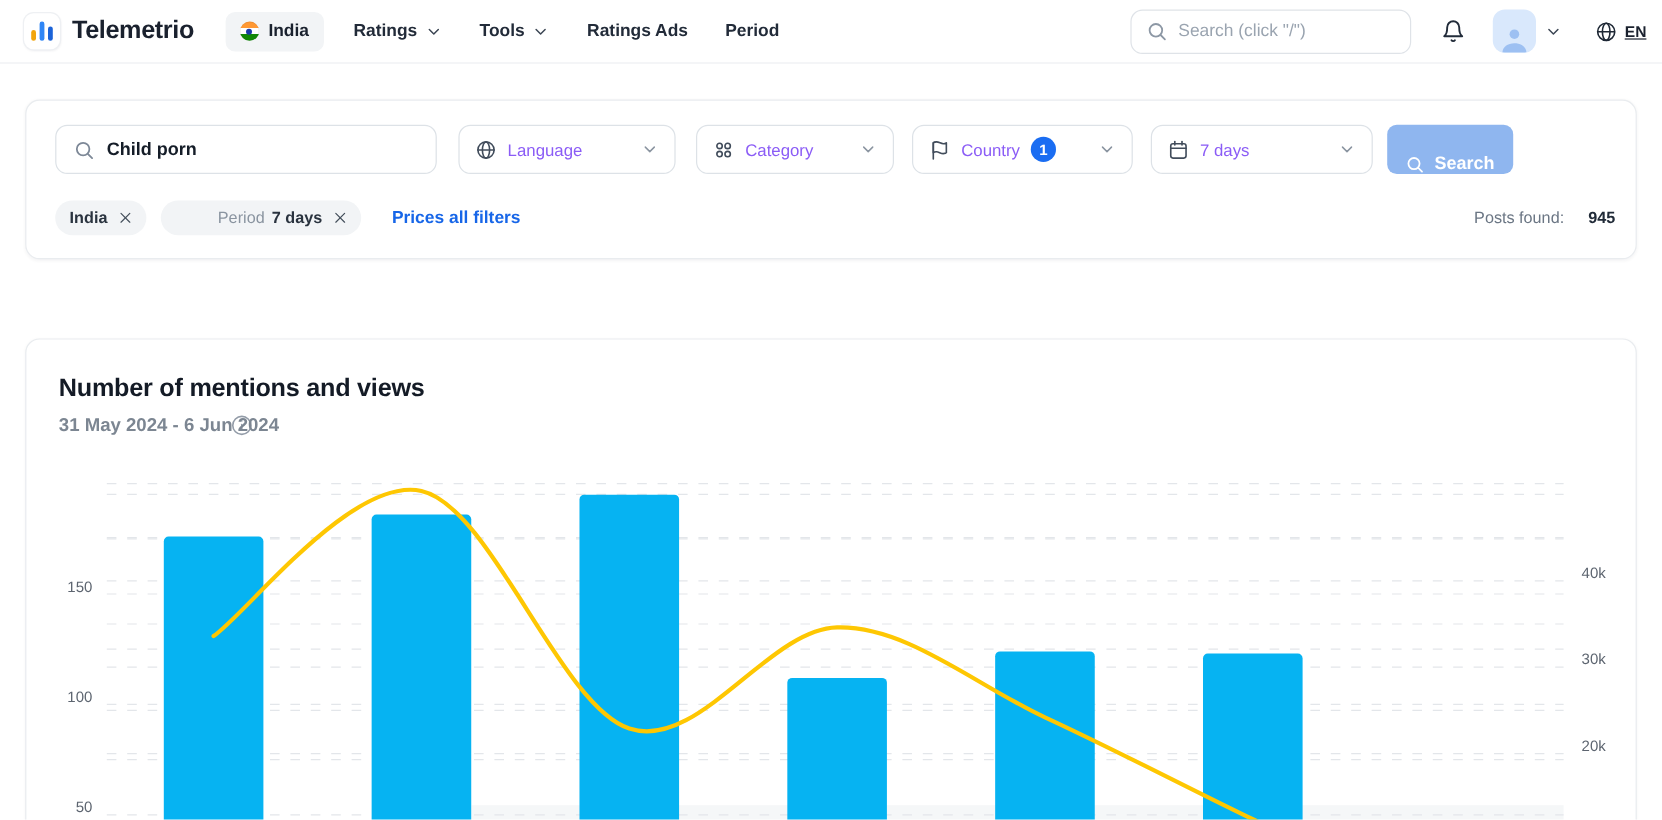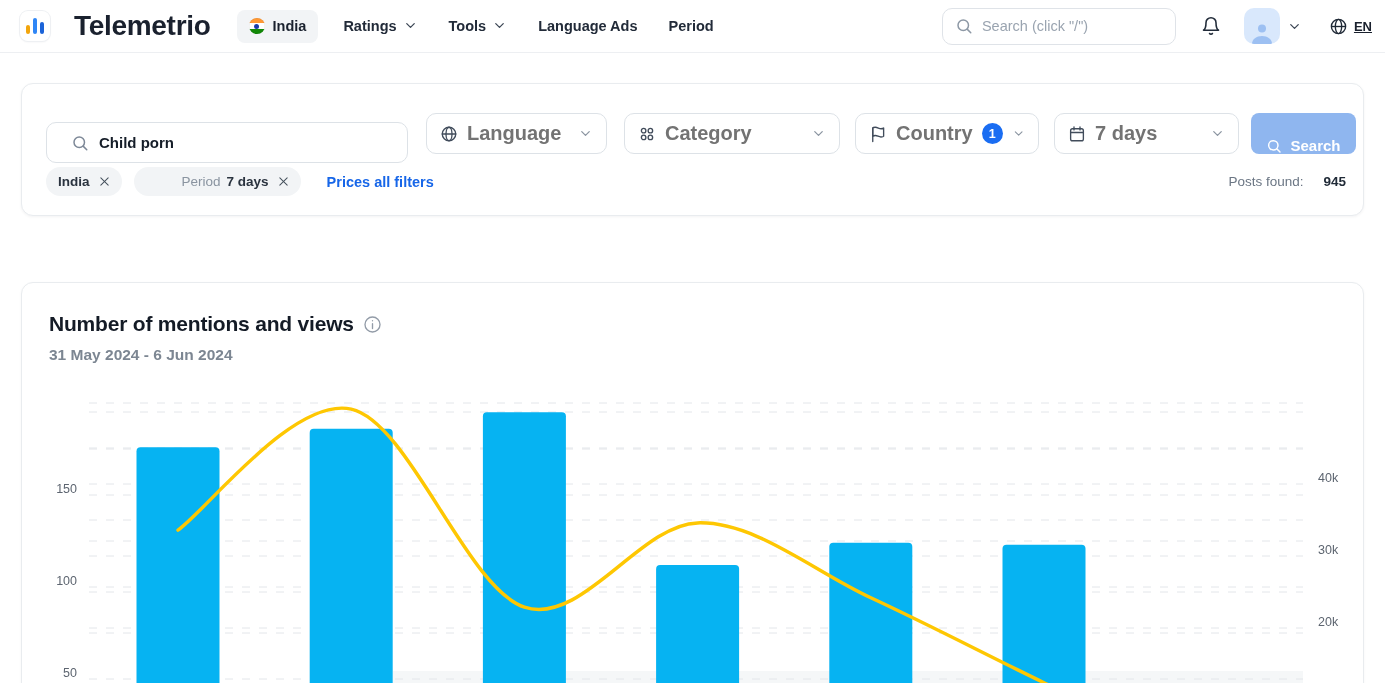--- a/index.html
+++ b/index.html
@@ -10,77 +10,77 @@
   
   .header { position:absolute; top:0; left:0; width:100%; height:53px; background:#fff;
     border-bottom:1px solid #edeff2; display:flex; align-items:center; padding:0 13px 0 20px; z-index:5; }
   .logo-box { width:30px; height:30px; border-radius:8px; background:#fff;
     box-shadow:0 0 0 1px #eef0f3, 0 1px 2px rgba(20,30,50,.08);
     display:flex; align-items:flex-end; justify-content:center; gap:3px; padding-bottom:7px; flex:none; }
   .lb { width:4px; border-radius:2px; }
   .lb1 { height:9px;  background:#f2a50c; }
   .lb2 { height:16px; background:#2f86f6; }
   .lb3 { height:12px; background:#1b63d8; }
-  .brand { font-size:28px; font-weight:700; letter-spacing:-.3px; margin-left:24px; color:#1a212e; }
+  .brand { font-size:21px; font-weight:700; letter-spacing:-.3px; margin-left:10px; color:#1a212e; }
   .geo-pill { margin-left:26px; height:33px; background:#f2f4f6; border-radius:8px;
     display:flex; align-items:center; gap:8px; padding:0 12px; font-size:14.5px; font-weight:700; color:#1a212e; cursor:pointer; }
   .india-flag { width:16px; height:16px; border-radius:50%; position:relative; flex:none;
     background:linear-gradient(180deg,#ff9833 0 34%,#ffffff 34% 66%,#128807 66%); box-shadow:inset 0 0 0 .5px rgba(0,0,0,.08); }
   .india-flag::after { content:""; position:absolute; left:50%; top:50%; width:5px; height:5px; margin:-2.5px 0 0 -2.5px;
     border-radius:50%; background:#1a3aa8; }
   .nav { display:flex; align-items:center; gap:31px; margin-left:25px; }
-  .nav-item { display:flex; align-items:flex-start; gap:6px; font-size:14.5px; font-weight:700; color:#222b39; cursor:pointer; }
+  .nav-item { display:flex; align-items:flex-end; gap:6px; font-size:14.5px; font-weight:700; color:#222b39; cursor:pointer; }
   .chev { width:15px; height:15px; stroke:#3c4654; stroke-width:2; fill:none; stroke-linecap:round; stroke-linejoin:round; }
   .hdr-right { margin-left:auto; display:flex; align-items:center; }
   .hdr-search { width:234px; height:37px; border:1px solid #dfe3e8; border-radius:10px;
     display:flex; align-items:center; gap:9px; padding:0 12px; background:#fff; }
   .hdr-search svg { width:18px; height:18px; stroke:#8d98a5; stroke-width:2; fill:none; stroke-linecap:round; flex:none; }
   .hdr-search input { border:0; outline:0; width:100%; font-family:inherit; font-size:14.5px; color:#333; background:transparent; }
   .hdr-search input::placeholder { color:#9aa4b0; }
   .bell-btn { margin-left:25px; cursor:pointer; display:flex; }
   .bell-btn svg { width:20px; height:20px; stroke:#222c3a; stroke-width:1.9; fill:none; stroke-linecap:round; stroke-linejoin:round; }
   .avatar-group { margin-left:23px; display:flex; align-items:center; gap:7px; cursor:pointer; }
   .avatar { width:36px; height:36px; border-radius:10px; background:#d9e8fc; display:flex; align-items:flex-end; justify-content:center; overflow:hidden; }
   .avatar svg { width:24px; height:24px; fill:#9dc0f2; }
   .lang-switch { margin-left:27px; display:flex; align-items:center; gap:6px; cursor:pointer; }
   .lang-switch svg { width:19px; height:19px; stroke:#1e2835; stroke-width:1.7; fill:none; }
   .lang-label { font-size:13px; font-weight:700; color:#1a212e;text-decoration:underline; }
 
   
   .filter-card { position:absolute; left:21px; top:83px; width:1343px; height:133px; background:#fff;
     border:1px solid #e9ecef; border-radius:12px; box-shadow:0 1px 3px rgba(16,24,40,.05); }
   .filter-row { position:absolute; left:24px; top:20px; display:flex; align-items:center; }
-  .q-input { width:362px; height:41px; border:1px solid #dde2e7; border-radius:10px;
-    display:flex; align-items:center; gap:10px; padding:0 24px; background:#fff;margin-top:18px; }
+  .q-input { width:318px; height:41px; border:1px solid #dde2e7; border-radius:10px;
+    display:flex; align-items:center; gap:10px; padding:0 14px; background:#fff; }
   .q-input svg { width:18px; height:18px; stroke:#7d8897; stroke-width:2; fill:none; stroke-linecap:round; flex:none; }
   .q-input input { border:0; outline:0; width:100%; font-family:inherit; font-size:15px; font-weight:700; color:#151d28; background:transparent; }
   .select { height:41px; border:1px solid #dde2e7; border-radius:10px; background:#fff;
     display:flex; align-items:center; gap:9px; padding:0 13px; cursor:pointer; }
   .select svg.fld { width:18px; height:18px; stroke:#414c5b; stroke-width:1.8; fill:none; stroke-linecap:round; stroke-linejoin:round; flex:none; }
-  .select .slabel { font-size:20px; font-weight:700; color:#737373; white-space:nowrap; }
+  .select .slabel { font-size:14px; font-weight:400; color:#8b5cf6; white-space:nowrap; }
   .select .chev { margin-left:auto; stroke:#8b95a1; }
   .badge { min-width:21px; height:21px; border-radius:50%; background:#1a6df2; color:#fff;
     font-size:12.5px; font-weight:700; display:flex; align-items:center; justify-content:center; }
   .search-btn { margin-left:12px; width:105px; height:41px; border:0; border-radius:8px; background:#8fb6ef; color:#fff;
     font-family:inherit; font-size:15px; font-weight:700; display:flex; align-items:flex-end; justify-content:center; gap:8px; cursor:pointer; }
   .search-btn svg { width:16px; height:16px; stroke:#fff; stroke-width:2.2; fill:none; stroke-linecap:round; }
   .chips-row { position:absolute; left:24px; right:17px; top:83px; height:29px; display:flex; align-items:center; }
   .chip { height:29px; background:#f2f4f6; border-radius:15px; display:flex; align-items:center; gap:9px;
     padding:0 12px; font-size:13.5px; font-weight:700; color:#2a333f; }
   .chip + .chip { margin-left:12px; }
   .chip .prefix { color:#8a94a0; font-weight:500; margin-right:-3px;padding-left:36px; }
   .chip svg { width:11px; height:11px; stroke:#45505c; stroke-width:2.2; fill:none; stroke-linecap:round; cursor:pointer; }
   .reset-link { margin-left:26px; font-size:14.5px; font-weight:700; color:#1766e8; cursor:pointer; text-decoration:none; }
   .posts-found { margin-left:auto; font-size:13.5px; color:#6b7684; font-weight:500; }
   .posts-found b { color:#212b38; font-weight:700; margin-left:20px; }
 
   
   .chart-card { position:absolute; left:21px; top:282px; width:1343px; height:520px; background:#fff;
     border:1px solid #e9ecef; border-radius:12px; box-shadow:0 1px 3px rgba(16,24,40,.04); overflow:hidden; }
-  .chart-title-row { position:absolute; left:27px; top:29px; display:flex; align-items:center; gap:9px; }
+  .chart-title-row { position:absolute; left:27px; top:29px; display:flex; align-items:center; gap:9px;flex-direction:column; }
   .chart-title { font-size:21px; font-weight:700; color:#141b26; letter-spacing:-.2px; }
   .info-ic { width:19px; height:19px; stroke:#939ca8; stroke-width:1.7; fill:none; stroke-linecap:round; }
   .chart-sub { position:absolute; left:27px; top:63px; font-size:15.5px; font-weight:600; color:#7c8692; }
   .chart-svg { position:absolute; left:0; top:101px; }
 </style>
 </head>
 <body>
 
 <div class="page">
 
@@ -104,21 +104,21 @@
             <polyline points="6 9 12 15 18 9"></polyline>
           </svg>
       </div>
       <div class="nav-item">
         <span>Tools</span>
         <svg class="chev" viewBox="0 0 24 24">
             <polyline points="6 9 12 15 18 9"></polyline>
           </svg>
       </div>
       <div class="nav-item">
-        <span>Language Ads</span>
+        <span>Ratings Ads</span>
       </div>
       <div class="nav-item">
         <span>Period</span>
       </div>
     </div>
 
     <div class="hdr-right">
       <div class="hdr-search">
         <svg viewBox="0 0 24 24">
             <circle cx="11" cy="11" r="7"></circle>
@@ -169,21 +169,21 @@
           <circle cx="12" cy="12" r="9"></circle>
             <ellipse cx="12" cy="12" rx="4" ry="9"></ellipse>
             <line x1="3" y1="12" x2="21" y2="12"></line>
         </svg>
         <span class="slabel">Language</span>
         <svg class="chev" viewBox="0 0 24 24">
             <polyline points="6 9 12 15 18 9"></polyline>
           </svg>
       </div>
 
-      <div class="select" style="width:216px; margin-left:17px;">
+      <div class="select" style="width:165px; margin-left:17px;">
         <svg class="fld" viewBox="0 0 24 24">
           <circle cx="7.5" cy="7.5" r="3"></circle>
             <circle cx="16.5" cy="7.5" r="3"></circle>
             <circle cx="7.5" cy="16.5" r="3"></circle>
             <circle cx="16.5" cy="16.5" r="3"></circle>
         </svg>
         <span class="slabel">Category</span>
         <svg class="chev" viewBox="0 0 24 24">
             <polyline points="6 9 12 15 18 9"></polyline>
           </svg>

